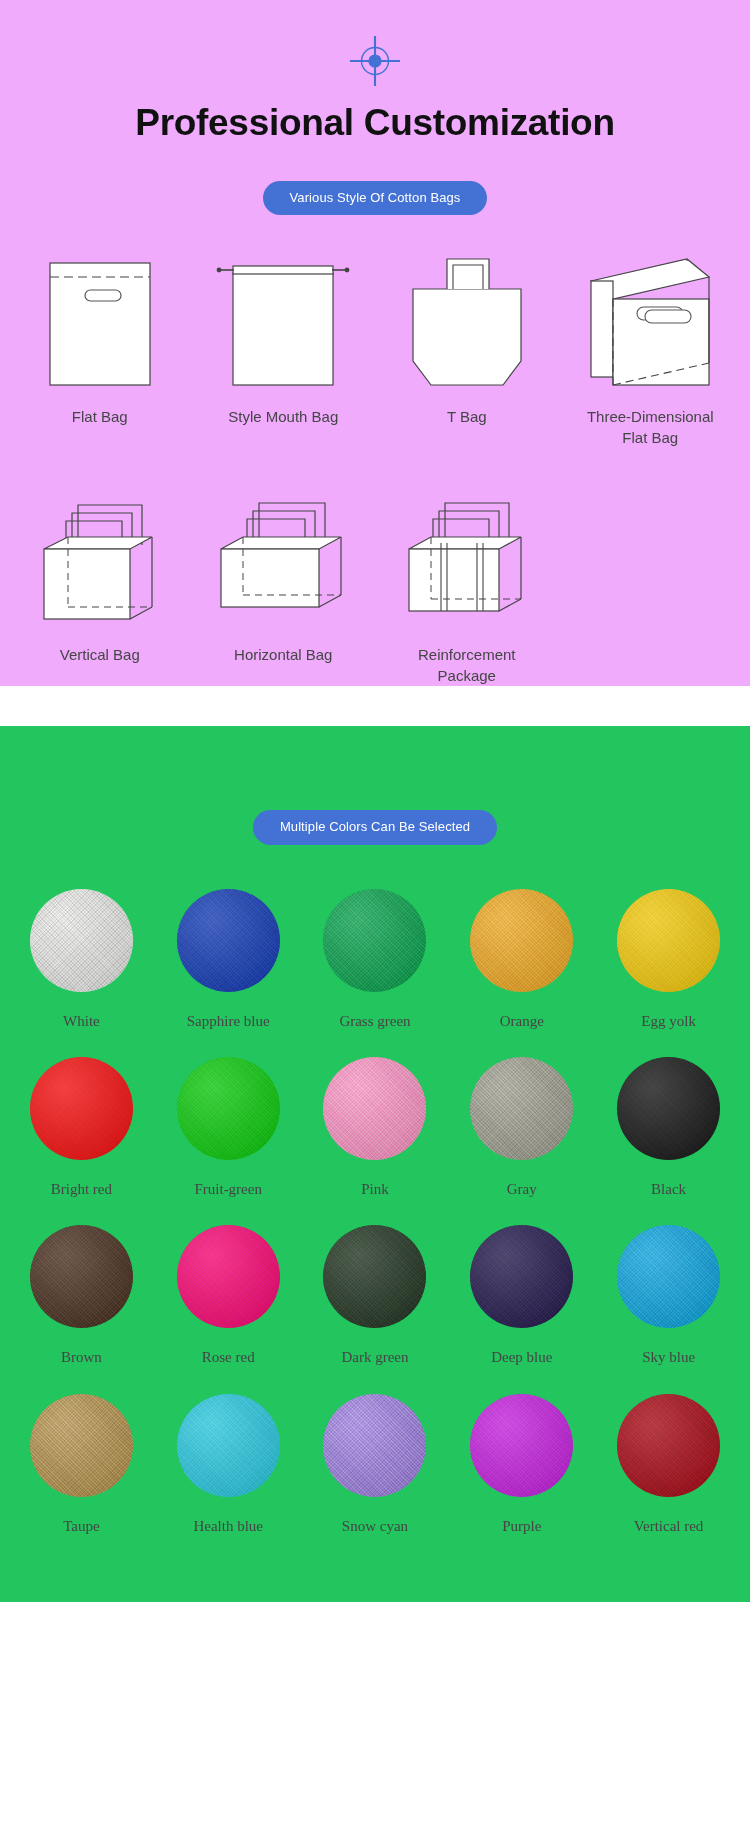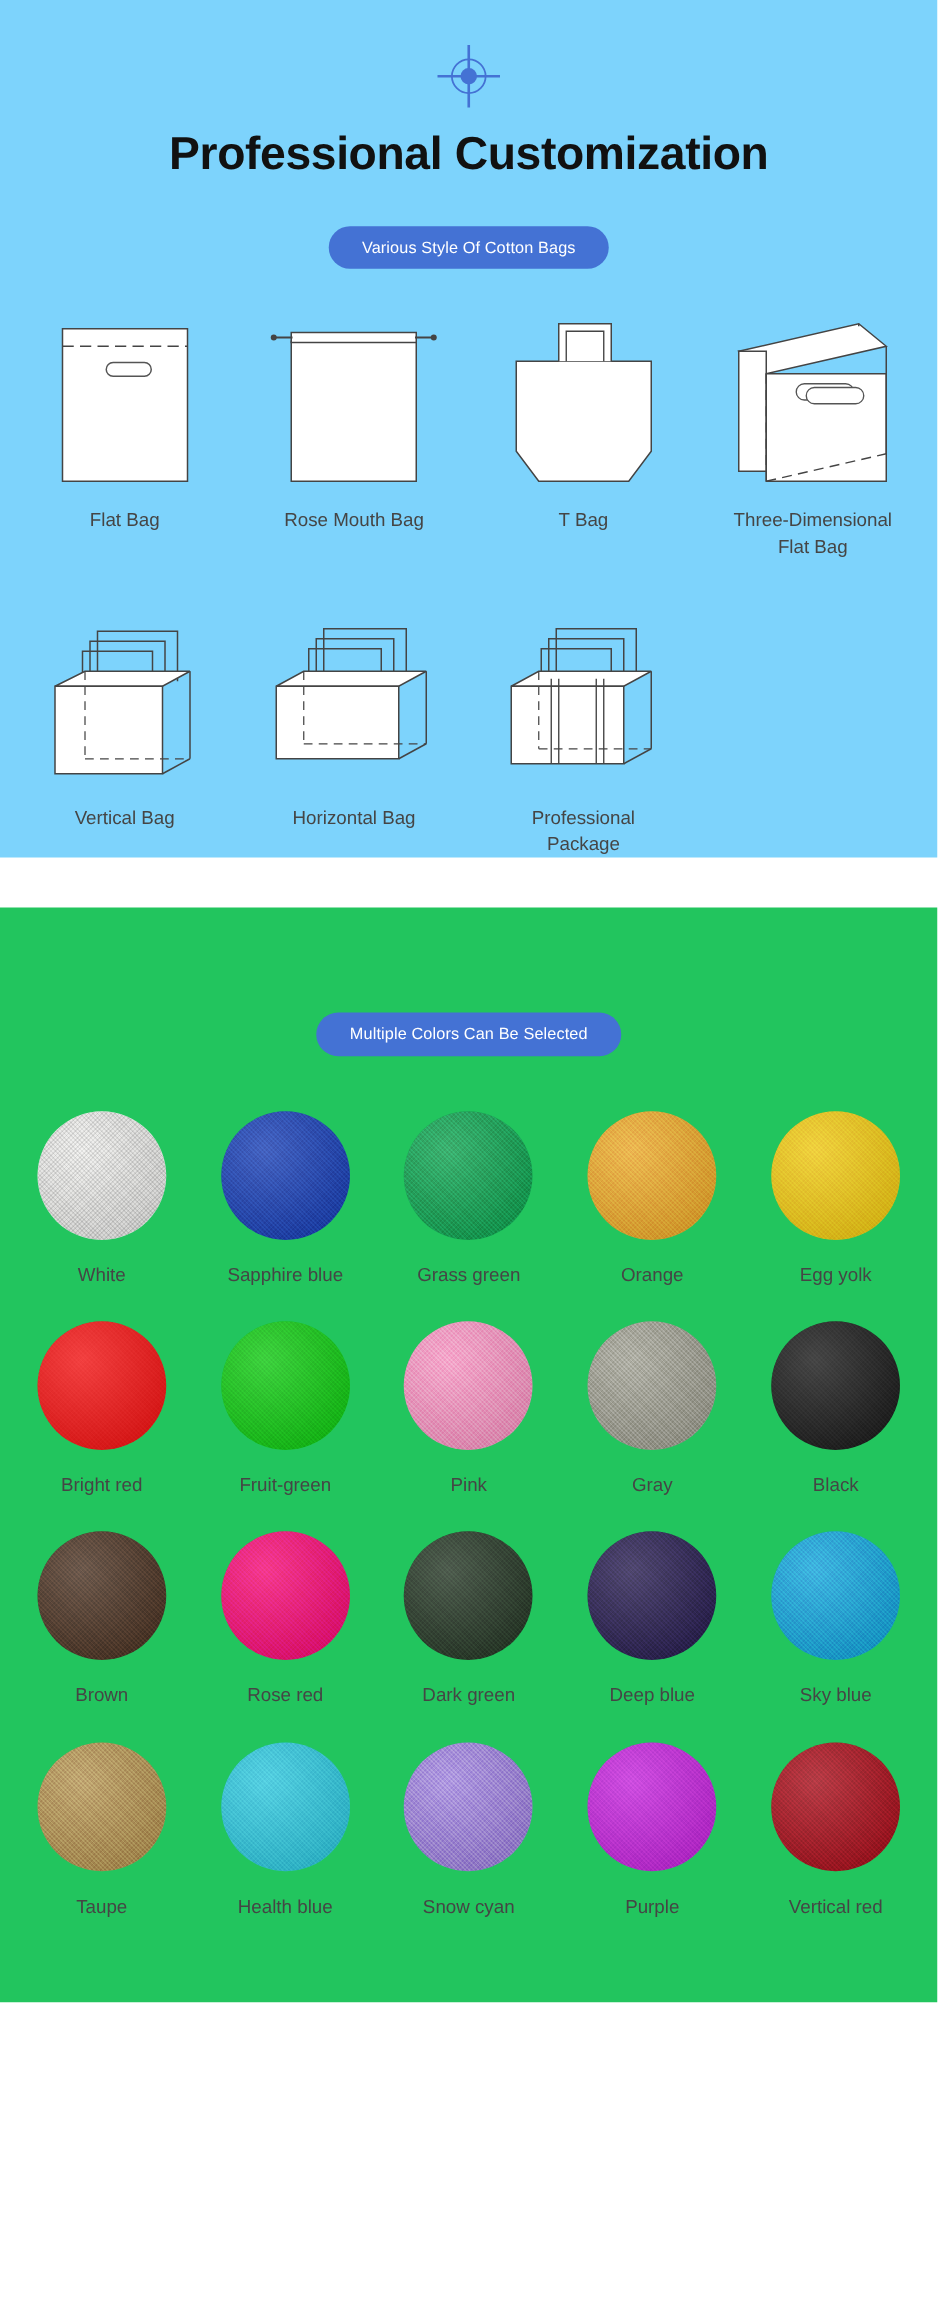--- a/index.html
+++ b/index.html
@@ -5,21 +5,21 @@
 <style>
   * { box-sizing: border-box; margin: 0; padding: 0; }
   html, body {
     width: 750px;
     background: #ffffff;
     font-family: "Liberation Sans", "DejaVu Sans", sans-serif;
   }
   .page { width: 750px; position: relative; overflow: hidden; }
 
   
-  .section-white { background: #7dd3fc; padding-top: 34px; }
+  .section-white { background: #f0abfc; padding-top: 34px; }
 
   .target-icon-wrap {
     display: flex; justify-content: center; align-items: center;
     height: 54px;
   }
   .target-icon { display: block; }
 
   .page-title {
     text-align: center;
     font-size: 37px;
@@ -85,20 +85,21 @@
     grid-template-columns: repeat(5, 1fr);
     row-gap: 0px;
     padding: 0 8px;
     margin-top: 44px;
   }
   .color-cell {
     display: flex;
     flex-direction: column;
     align-items: center;
     margin-bottom: 26px;
+    font-family: Liberation Serif, serif;
   }
   .swatch {
     width: 103px;
     height: 103px;
     border-radius: 50%;
     position: relative;
     overflow: hidden;
   }
   
   .swatch::after {
@@ -175,21 +176,21 @@
         <div class="bag-art">
           <svg width="140" height="134" viewBox="0 0 140 134">
             <rect x="20" y="18" width="100" height="112" fill="#fff" stroke="#444" stroke-width="1.2"></rect>
             <rect x="20" y="11" width="100" height="8" fill="#fff" stroke="#444" stroke-width="1.2"></rect>
             <line x1="6" y1="15" x2="21" y2="15" stroke="#444" stroke-width="1.6"></line>
             <line x1="119" y1="15" x2="134" y2="15" stroke="#444" stroke-width="1.6"></line>
             <circle cx="6" cy="15" r="2.4" fill="#444"></circle>
             <circle cx="134" cy="15" r="2.4" fill="#444"></circle>
           </svg>
         </div>
-        <div class="bag-label">Rose Mouth Bag</div>
+        <div class="bag-label">Style Mouth Bag</div>
       </div>
 
       <div class="bag-cell">
         <div class="bag-art">
           <svg width="128" height="134" viewBox="0 0 128 134">
             <path d="M10 34 L118 34 L118 106 L100 130 L28 130 L10 106 Z" fill="#fff" stroke="#444" stroke-width="1.2"></path>
             <path d="M44 34 L44 4 L86 4 L86 34" fill="#fff" stroke="#444" stroke-width="1.2"></path>
             <path d="M50 34 L50 10 L80 10 L80 34" fill="none" stroke="#444" stroke-width="1.1"></path>
           </svg>
         </div>
@@ -263,21 +264,21 @@
             <line x1="120" y1="50" x2="120" y2="112" stroke="#444" stroke-width="1.2"></line>
             <line x1="98" y1="124" x2="120" y2="112" stroke="#444" stroke-width="1.2"></line>
             <line x1="30" y1="50" x2="30" y2="112" stroke="#444" stroke-width="1" stroke-dasharray="7 5"></line>
             <line x1="30" y1="112" x2="120" y2="112" stroke="#444" stroke-width="1" stroke-dasharray="7 5"></line>
             <line x1="40" y1="56" x2="40" y2="124" stroke="#444" stroke-width="1.1"></line>
             <line x1="46" y1="56" x2="46" y2="124" stroke="#444" stroke-width="1.1"></line>
             <line x1="76" y1="56" x2="76" y2="124" stroke="#444" stroke-width="1.1"></line>
             <line x1="82" y1="56" x2="82" y2="124" stroke="#444" stroke-width="1.1"></line>
           </svg>
         </div>
-        <div class="bag-label">Professional Package</div>
+        <div class="bag-label">Reinforcement Package</div>
       </div>
 
     </div>
   </div>
 
   <div class="section-gray">
 
     <div class="badge-row">
       <div class="badge">Multiple Colors Can Be Selected</div>
     </div>

